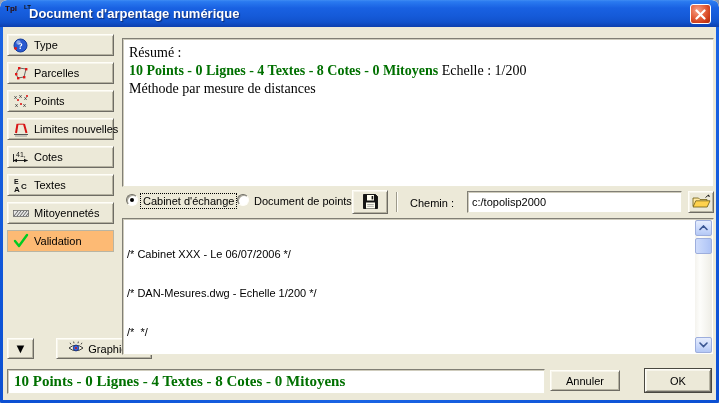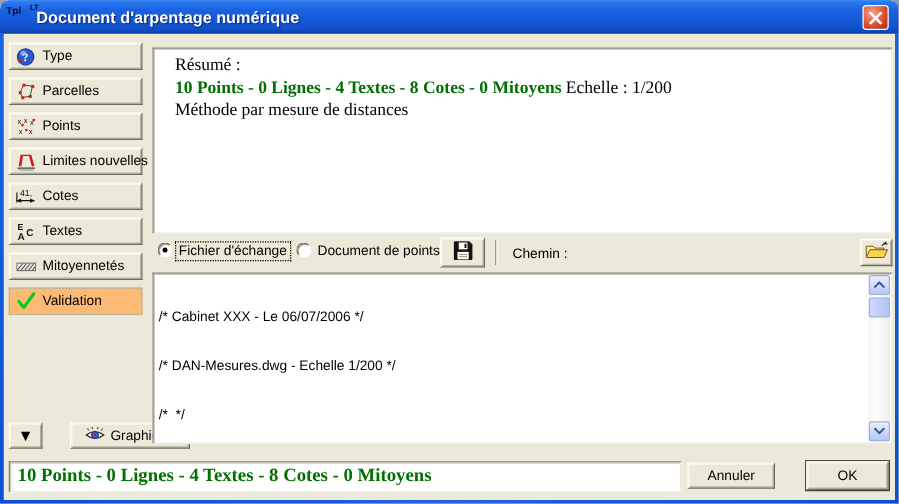--- a/index.html
+++ b/index.html
@@ -52,21 +52,21 @@
     border:1px solid;border-color:#fffef8 #6e6c64 #6e6c64 #fffef8;
     box-shadow:inset 1px 1px 0 #f6f4ea, inset -1px -1px 0 #b5b2a1;
     display:flex;align-items:center;justify-content:center;gap:4px;cursor:pointer;
   }
   
   .sunken{
     background:#fff;border:1px solid;border-color:#817f75 #ecead9 #ecead9 #817f75;
     box-shadow:inset 1px 1px 0 #cfccbd;
   }
   
-  .summary{position:absolute;left:122px;top:38px;width:592px;height:149px;padding:5px 17px;
+  .summary{position:absolute;left:122px;top:38px;width:592px;height:149px;padding:5px 6px;
     font-family:"Liberation Serif",serif;font-size:14px;line-height:18px;}
   .summary .green{color:#007000;font-weight:bold;}
   
   .radio{position:absolute;width:12px;height:12px;border-radius:50%;background:#fff;
     border:1px solid;border-color:#6e6c64 #fffef8 #fffef8 #6e6c64;box-shadow:inset 1px 1px 0 #a9a699;cursor:pointer;}
   .radio .dot{position:absolute;left:3px;top:3px;width:4px;height:4px;border-radius:50%;background:#000;}
   .radio-label{position:absolute;font-size:11px;cursor:pointer;padding:1px 2px;}
   .radio-label.focused{border:1px dotted #000;}
   .chemin-label{position:absolute;font-size:11px;}
   .path-input{
@@ -252,40 +252,41 @@
     <div>Résumé :</div>
     <div>
       <span class="green">10 Points - 0 Lignes - 4 Textes - 8 Cotes - 0 Mitoyens</span><span> Echelle : 1/200</span>
     </div>
     <div>Méthode par mesure de distances</div>
   </div>
 
   <div class="radio" style="left:126px;top:194px;">
       <span class="dot"></span>
     </div>
-  <div class="radio-label focused" style="left:140px;top:193px;">Fichier d'échange</div>
+  <div class="radio-label focused" style="left:140px;top:193px;">Cabinet d'échange</div>
 
   <div class="radio" style="left:237px;top:194px;"></div>
   <div class="radio-label" style="left:252px;top:194px;">Document de points</div>
 
   <div class="tool-btn" style="left:352px;top:190px;width:36px;height:24px;">
     <span>
       <svg width="17" height="17" viewBox="0 0 17 17">
         <path d="M1.5 1.5 H13.5 L15.5 3.5 V15.5 H1.5 Z" fill="#141414" stroke="#000" stroke-width="0.8"></path>
         <rect x="5" y="2" width="7" height="5.5" fill="#fffef0"></rect>
         <rect x="9.6" y="3" width="1.6" height="3.4" fill="#141414"></rect>
         <rect x="4" y="9.5" width="9" height="6" fill="#fffef0"></rect>
         <line x1="5.2" y1="11.5" x2="11.8" y2="11.5" stroke="#888" stroke-width="0.7"></line>
         <line x1="5.2" y1="13.3" x2="11.8" y2="13.3" stroke="#888" stroke-width="0.7"></line>
       </svg>
     </span>
   </div>
   <div class="vsep" style="left:396px;top:192px;height:20px;"></div>
 
   <div class="chemin-label" style="left:410px;top:197px;">Chemin :</div>
+  <input class="path-input" type="text" value="c:/topolisp2000" style="">
 
   <div class="tool-btn" style="left:688px;top:191px;width:26px;height:22px;">
     <span>
       <svg width="19" height="15" viewBox="0 0 19 15">
         <path d="M1 4 H6.5 L8 5.5 H15 V12 H1 Z" fill="#ffe9a6" stroke="#6d5c10" stroke-width="0.8"></path>
         <path d="M1 13 L3.8 6.8 H18 L15.2 13 Z" fill="#ffd24d" stroke="#6d5c10" stroke-width="0.8"></path>
         <path d="M13.5 3.5 L16.5 1 L16.5 2.2 H18" fill="none" stroke="#111" stroke-width="0.9"></path>
       </svg>
     </span>
   </div>

